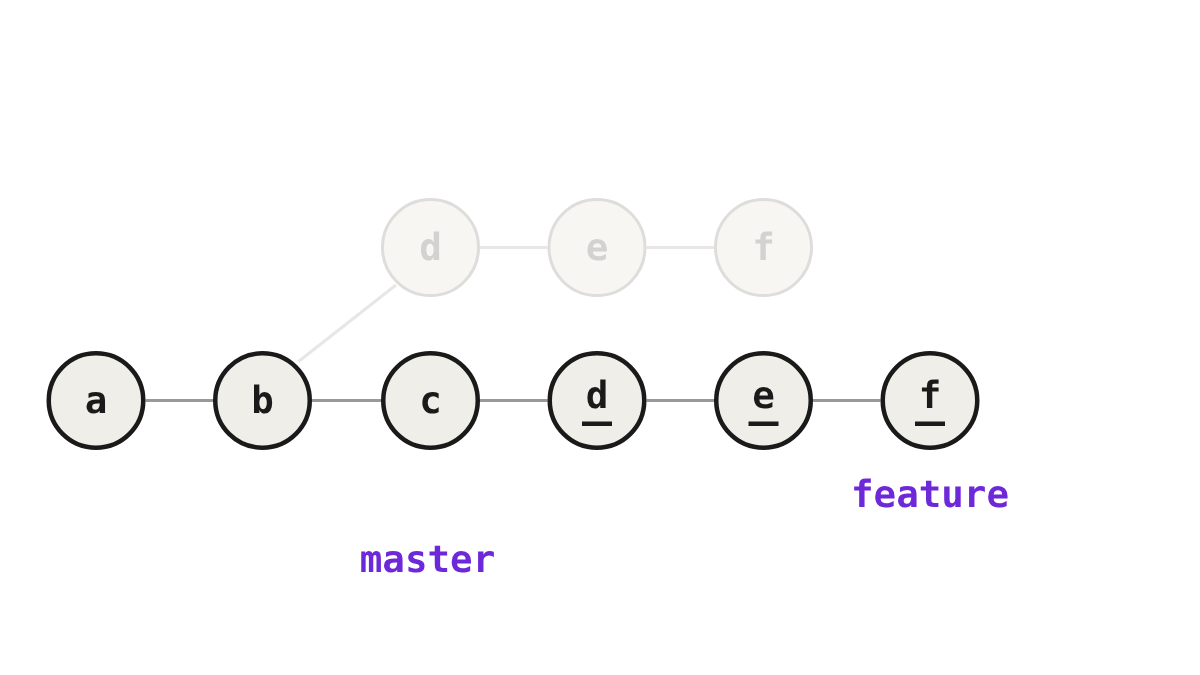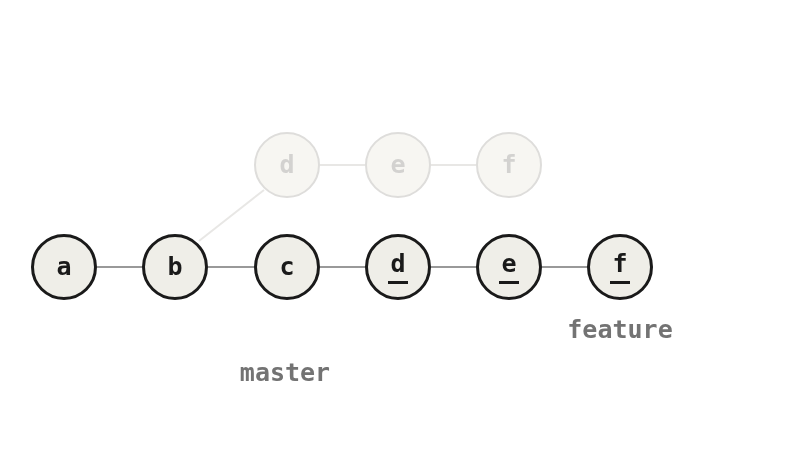--- a/index.html
+++ b/index.html
@@ -74,21 +74,21 @@
     right: -2px;
     bottom: -8px;
     height: 3px;
     background: #1a1a1a;
   }
   .branch-label {
     position: absolute;
     font-family: "DejaVu Sans Mono", "Liberation Mono", monospace;
     font-weight: bold;
     font-size: 25px;
-    color: #737373;
+    color: #6d28d9;
     white-space: nowrap;
     transform: translateX(-50%);
   }
 </style>
 </head>
 <body>
 
 <div id="canvas">
 
   <svg id="edge-layer" viewBox="0 0 800 450" width="800" height="450" xmlns="http://www.w3.org/2000/svg">

